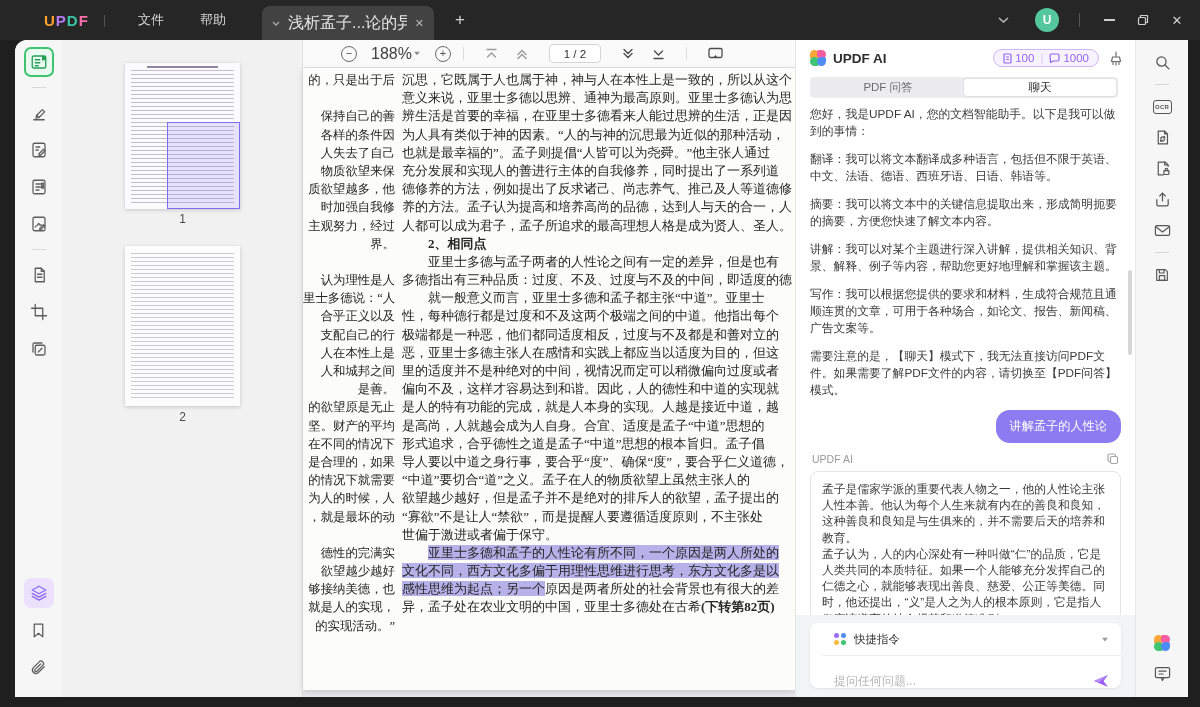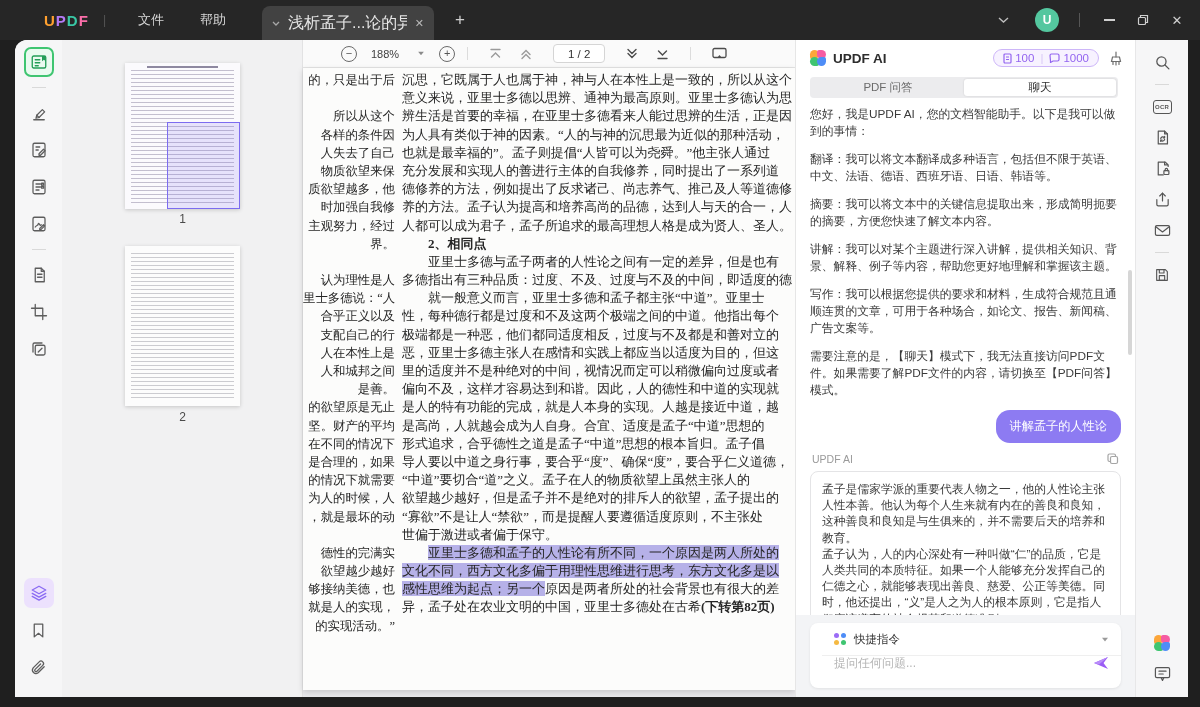--- a/index.html
+++ b/index.html
@@ -49,21 +49,21 @@
   .thumb2 { top:206px; height:160px; background:#fcfcfc; }
   .thumb2 .tcontent { background:repeating-linear-gradient(180deg, #c3c3c8 0 1px, transparent 1px 4px); }
   .view-rect { position:absolute; left:42px; top:59px; right:0; bottom:0; background:rgba(124,108,240,.16); border:1.5px solid #7c6cf0; }
   .plabel { position:absolute; width:115px; left:63px; text-align:center; font-size:12px; color:#4a4a4a; }
   .plabel1 { top:172px; } .plabel2 { top:370px; }
 
   
   .main { position:absolute; left:288px; top:0; width:492px; height:100%; background:#e9e9ec; }
   .doc-toolbar { position:absolute; top:0; left:0; width:100%; height:28px; background:#fafafa; border-bottom:1px solid #e4e4e4; display:flex; align-items:center; padding-left:38px; color:#4c4c4c; }
   .circle-btn { width:16px; height:16px; border:1.2px solid #6a6a6a; border-radius:50%; display:flex; align-items:center; justify-content:center; font-size:11px; line-height:1; color:#555; }
-  .zoom-val { font-size:11px; color:#3f3f3f; margin:0 18px 0 14px; }
+  .zoom-val { font-size:16px; color:#3f3f3f; margin:0 1px 0 14px; }
   .t-sep { width:1px; height:13px; background:#dcdcdc; margin:0 12px; }
   .page-box { width:52px; height:19px; background:#fff; border:1px solid #d5d5d5; border-radius:4px; font-size:11.5px; color:#333; display:flex; align-items:center; justify-content:center; margin:0 12px; }
   .tb-ic { margin:0 9px; display:flex; align-items:center; color:#5a5a5a; }
 
   .pdfview { position:absolute; top:28px; left:0; width:492px; height:629px; background:#e9e9ec; }
   .pdf-page { position:absolute; top:0; left:0; width:492px; height:622px; background:#fcfcfb; box-shadow:0 2px 6px rgba(0,0,0,.15); overflow:hidden; }
   .col-left  { position:absolute; left:0; top:3px; width:92px; }
   .col-right { position:absolute; left:99px; top:3px; width:400px; }
   .pline { height:18.2px; line-height:18.2px; font-size:13px; white-space:nowrap; overflow:hidden; font-family:"Liberation Serif","DejaVu Serif",serif; color:#262626; }
   .col-left .pline { text-align:right; font-size:12.4px; }
@@ -95,21 +95,21 @@
   .resp-card { border:1px solid #e4e4e6; border-radius:8px; padding:9px 11px 7px 11px; background:#fff; }
   .resp-card p { line-height:16.2px; }
   .chat-scrollbar { position:absolute; right:3px; top:230px; width:4px; height:85px; border-radius:2px; background:#d6d6d6; }
 
   .ai-bottom { position:absolute; bottom:0; left:0; width:100%; height:82px; background:#f3f4f6; padding:8px 14px 0 14px; }
   .quick-box { background:#fff; border-radius:8px; box-shadow:0 1px 3px rgba(0,0,0,.08); overflow:hidden;padding-left:12px; }
   .quick-row { height:33px; display:flex; align-items:center; padding:0 12px; border-bottom:1px solid #efefef; }
   .dots { display:grid; grid-template-columns:5px 5px; grid-gap:2px; margin-right:8px; }
   .dots i { width:5px; height:5px; border-radius:50%; display:block; }
   .quick-label { font-size:11.5px; color:#333; flex:1; }
-  .input-row { height:32px; display:flex; align-items:flex-start; padding:0 12px; }
+  .input-row { height:32px; display:flex; align-items:flex-end; padding:0 12px; }
   .ask-input { flex:1; border:none; outline:none; font-size:12px; color:#333; font-family:"Liberation Sans",sans-serif; background:transparent; }
   .ask-input::placeholder { color:#b5b5b5; }
 
   
   .rightcol { position:absolute; left:1120px; top:0; width:53px; height:100%; background:#f6f6f7; border-left:1px solid #e7e7e8; display:flex; flex-direction:column; align-items:center; padding-top:9px; color:#565656; }
   .rtool { width:30px; height:27px; display:flex; align-items:center; justify-content:center; margin-bottom:4px; color:#565656; }
   .rt-div { width:14px; height:1px; background:#d9d9d9; margin:4px 0 8px 0; }
   .rightcol .spacer { flex:1; }
   .ocr-box { width:19px; height:14px; border:1.3px solid #565656; border-radius:3px; font-size:6px; font-weight:bold; display:flex; align-items:center; justify-content:center; letter-spacing:.2px; }
   .caret-down { width:0; height:0; border-left:4px solid transparent; border-right:4px solid transparent; border-top:5px solid #9a9a9a; display:inline-block; }
@@ -297,21 +297,21 @@
               <path d="M7.5 8l2.4 3h-4.8z" fill="#4c4c4c" stroke="none"></path>
             </svg>
         </span>
       </div>
 
       <div class="pdfview">
         <div class="pdf-page">
           <div class="col-left">
               <div class="pline">的，只是出于后</div>
               <div class="pline"></div>
-              <div class="pline">所以从这个</div>
+              <div class="pline">保持自己的善</div>
               <div class="pline">各样的条件因</div>
               <div class="pline">人失去了自己</div>
               <div class="pline">物质欲望来保</div>
               <div class="pline">质欲望越多，他</div>
               <div class="pline">时加强自我修</div>
               <div class="pline">主观努力，经过</div>
               <div class="pline">界。</div>
               <div class="pline"></div>
               <div class="pline">认为理性是人</div>
               <div class="pline">里士多德说：“人</div>

